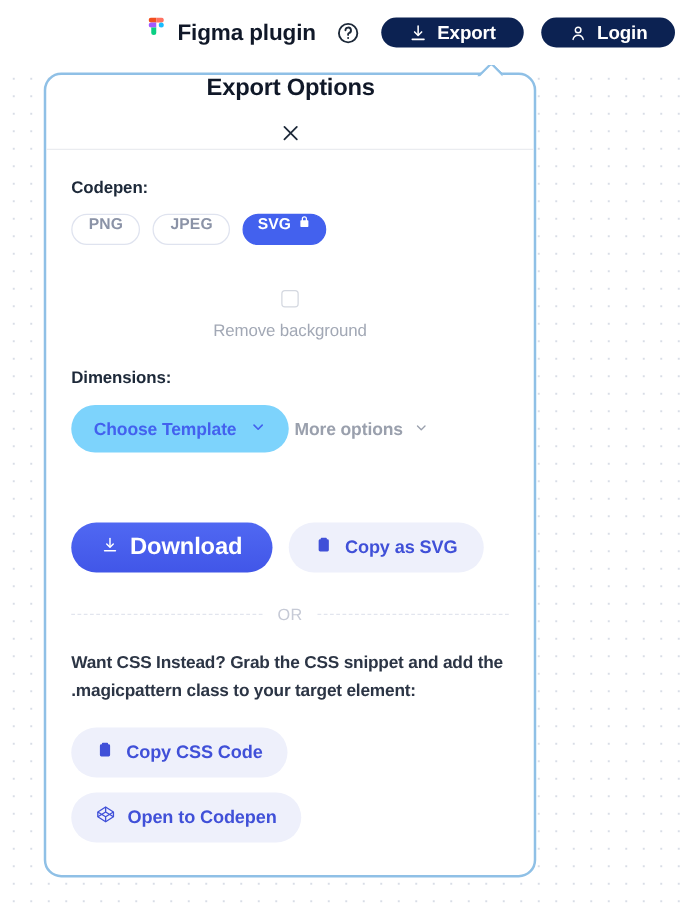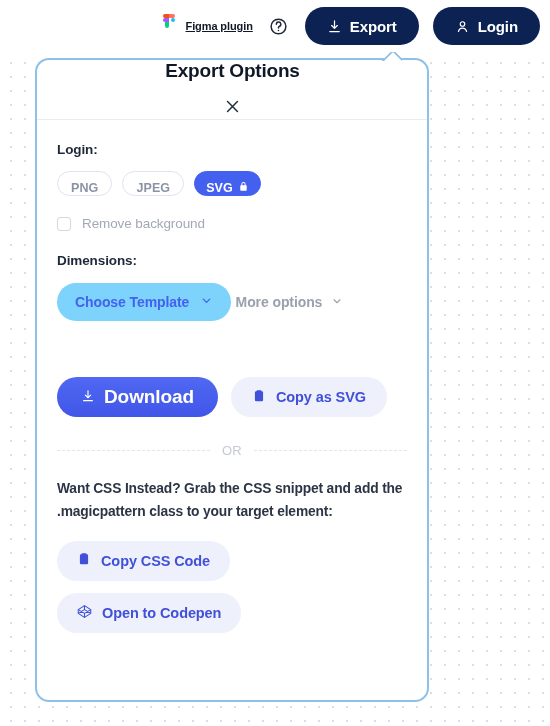--- a/index.html
+++ b/index.html
@@ -40,38 +40,37 @@
     padding-right: 10px;
     z-index: 6;
   }
 
   .brand {
     display: flex;
     align-items: center;
     gap: 9px;
   }
   .brand-name {
-    font-size: 11px;
+    font-size: 18px;
     font-weight: bold;
     color: #101828;
     letter-spacing: -0.1px;
-    text-decoration: underline;
   }
 
   .figma-logo { width: 16px; height: 24px; display: block; }
 
   .help-btn {
     width: 24px; height: 24px;
     display: flex; align-items: center; justify-content: center;
     color: #1d2939;
     cursor: pointer;
   }
 
   .navy-btn {
-    height: 38px;
+    height: 24px;
     border-radius: 19px;
     background: #0c2252;
     color: #ffffff;
     display: flex;
     align-items: center;
     justify-content: center;
     gap: 8px;
     padding: 0 22px;
     font-size: 15px;
     font-weight: bold;
@@ -148,21 +147,21 @@
   .format-row {
     display: flex;
     align-items: center;
     gap: 10px;
     margin-top: 14px;
   }
   .pill {
     height: 25px;
     border-radius: 13px;
     display: flex;
-    align-items: flex-end;
+    align-items: flex-start;
     justify-content: center;
     gap: 5px;
     padding: 0 13px;
     font-size: 12.5px;
     font-weight: bold;
     cursor: pointer;
     letter-spacing: 0.1px;
   }
   .pill.off {
     background: #ffffff;
@@ -174,21 +173,22 @@
     border: 1px solid #4361ee;
     color: #ffffff;
     padding: 0 11px;
   }
 
   
   .check-row {
     display: flex;
     align-items: center;
     gap: 11px;
-    margin-top: 20px;
+    margin-top: 36px;
+    flex-direction: column;
   }
   .checkbox {
     width: 14px; height: 14px;
     border: 1.5px solid #d4d8e0;
     border-radius: 3px;
     background: #fff;
     cursor: pointer;
   }
   .check-label {
     font-size: 13.5px;
@@ -364,21 +364,21 @@
     <span class="close-btn">
       <svg width="17" height="17" viewBox="0 0 24 24" fill="none" stroke="currentColor" stroke-width="2" stroke-linecap="round">
         <path d="M5 5l14 14M19 5L5 19"></path>
       </svg>
     </span>
   </div>
 
   <div class="dlg-body">
 
     
-    <div class="section-label">Login:</div>
+    <div class="section-label">Codepen:</div>
     <div class="format-row">
       <div class="pill off">
         <span>PNG</span>
       </div>
       <div class="pill off">
         <span>JPEG</span>
       </div>
       <div class="pill on">
         <span>SVG</span>
         <span>

